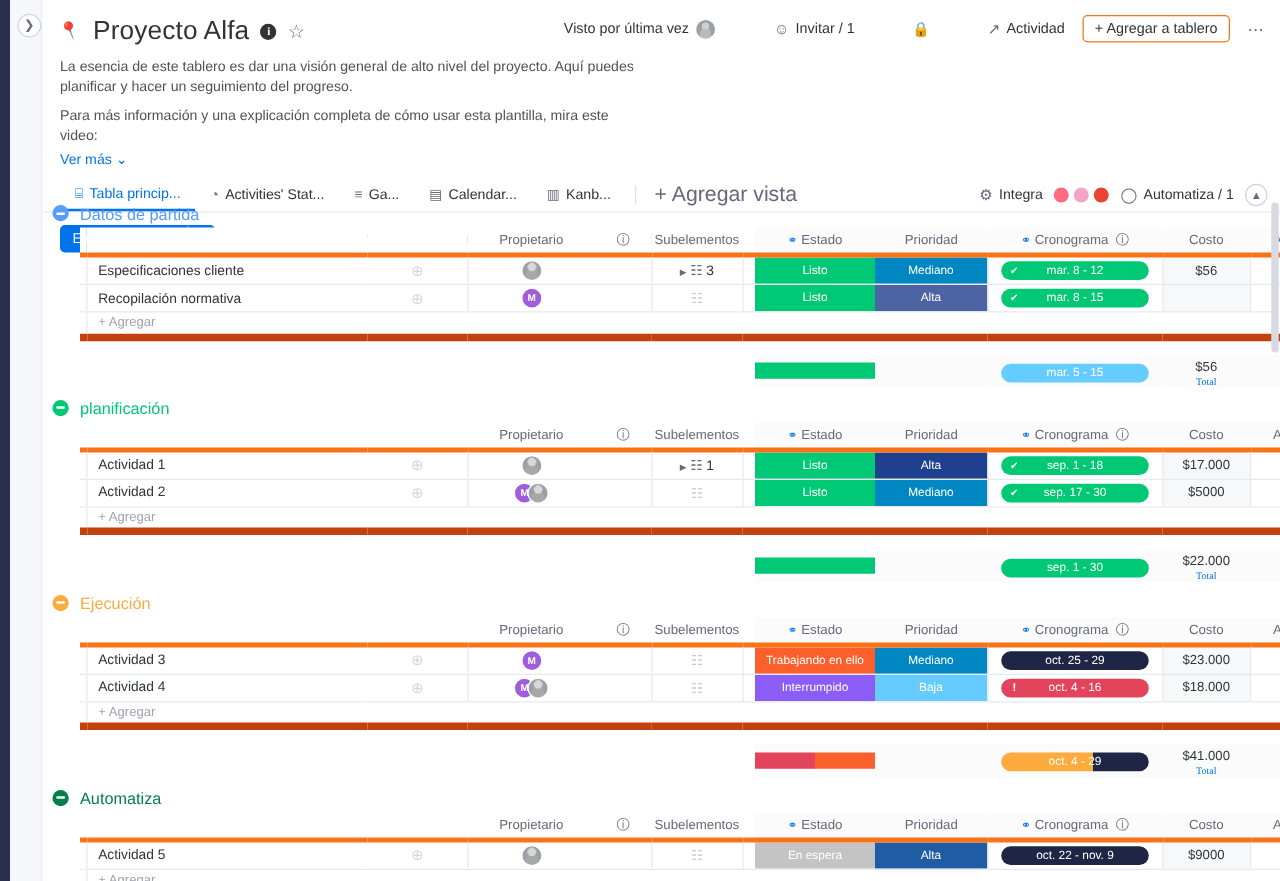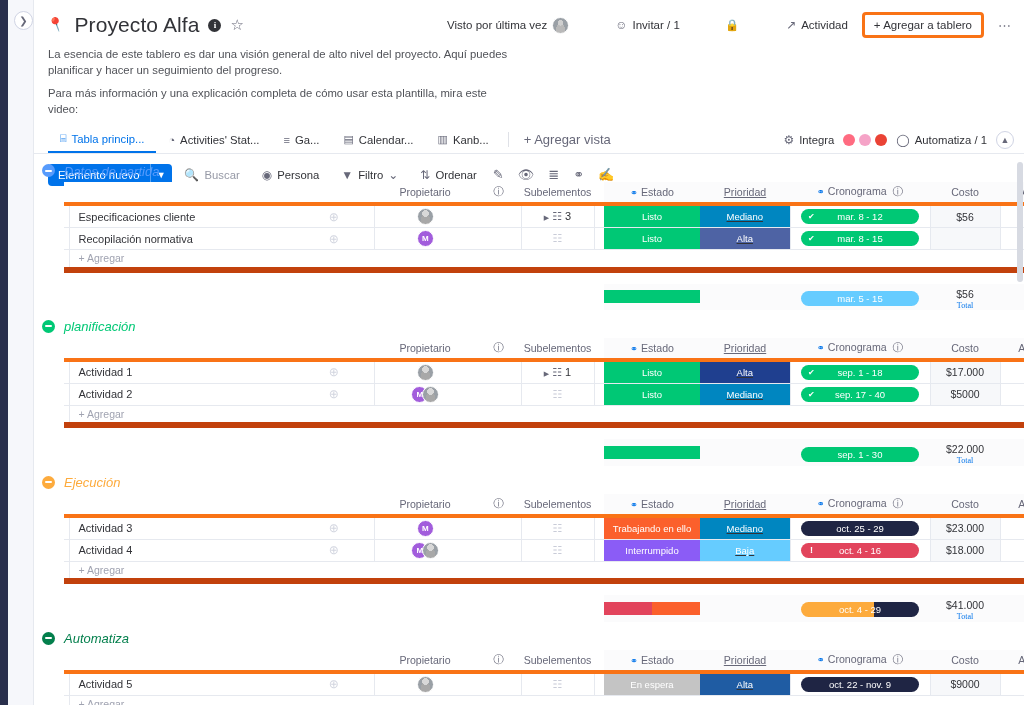--- a/index.html
+++ b/index.html
@@ -42,21 +42,21 @@
   .head-right {
     position: absolute; right: 12px; top: 12px;
     display: flex; align-items: center; gap: 14px; font-size: 11.5px; color: #323338;
   }
   .head-right .hr-item { display: flex; align-items: center; gap: 5px; cursor: pointer; white-space: nowrap; margin-left: 32px; }
   .mini-av { width: 17px; height: 17px; border-radius: 50%; background:#9aa0a6;
              background-image: radial-gradient(circle at 50% 32%, #cfcfcf 0 22%, transparent 23%),
                                radial-gradient(ellipse at 50% 100%, #b9b9b9 0 46%, transparent 47%);
              border: 1px solid #fff; }
   .btn-add-board {
-    border: 3px solid #f97316; border-radius: 4px; padding: 4px 9px;
+    border: 1px solid #f97316; border-radius: 4px; padding: 4px 9px;
     font-size: 11.5px; color: #323338; background: #fff; cursor: pointer;
   }
   .dots { color: #676879; letter-spacing: 1px; font-size: 13px; cursor: pointer; }
 
   .desc { margin-top: 6px; font-size: 11.3px; color: #505258; line-height: 1.45; max-width: 470px; }
   .see-more { margin-top: 3px; font-size: 11.3px; color: #0073ea; cursor: pointer; }
 
   
   .tabs {
     margin-top: 9px; display: flex; align-items: center; gap: 0;
@@ -64,21 +64,21 @@
     position: relative;
   }
   .tab {
     display: flex; align-items: center; gap: 5px; font-size: 11.3px; color: #323338;
     padding: 0 12px; height: 27px; cursor: pointer; white-space: nowrap;
   }
   .tab.active { border-bottom: 2px solid #0073ea; color: #0073ea; }
   .tab.active .tab-ico { color: #0073ea; }
   .tab-ico { color: #676879; font-size: 11px; display: inline-flex; }
   .tab-sep { width: 1px; height: 15px; background: #dfe1e7; margin: 0 7px; }
-  .tab-add { font-size: 13px; color: #676879; padding: 0 8px; cursor: pointer; white-space: nowrap; }
+  .tab-add { font-size: 17px; color: #676879; padding: 0 8px; cursor: pointer; white-space: nowrap; }
 
   .tabs-right {
     position: absolute; right: 10px; top: 0; height: 27px;
     display: flex; align-items: center; gap: 9px; font-size: 11.3px; color: #323338;
   }
   .tabs-right .tr-item { display: flex; align-items: center; gap: 5px; cursor: pointer; white-space: nowrap; }
   .int-icons { display: flex; align-items: center; gap: 4px; }
   .int-dot { width: 12px; height: 12px; border-radius: 50%; }
   .caret-btn {
     width: 18px; height: 18px; border-radius: 50%; border: 1px solid #d0d4e4;
@@ -99,40 +99,40 @@
     padding: 0 9px; margin-left: 4px; cursor: pointer; white-space: nowrap;
   }
   .tb-item.muted { color: #9699a6; }
   .tb-ico { color: #676879; font-size: 12px; display: inline-flex; }
   .tb-icon-only { padding: 0 7px; color: #676879; font-size: 13px; cursor: pointer; }
 
   
   .board { position: absolute; left: 0; right: 0; top: 160px; bottom: 0; overflow: hidden; }
 
   .group { margin-bottom: 6px; }
-  .grp-head { display: flex; align-items: center; height: 22px; padding-left: 30px; position: relative; font-style: italic; }
+  .grp-head { display: flex; align-items: center; height: 22px; padding-left: 30px; position: relative; }
   .grp-collapse {
     position: absolute; left: 8px; top: 4px; width: 13px; height: 13px; border-radius: 50%;
     display: flex; align-items: center; justify-content: center;
   }
   .grp-collapse::after { content: ""; width: 7px; height: 2px; background: #fff; border-radius: 1px; }
   .grp-name { font-size: 13px; font-weight: 400; cursor: pointer; }
 
   table.grid { border-collapse: collapse; table-layout: fixed; width: 994px; margin-left: 30px; }
   table.grid td, table.grid th { padding: 0; font-weight: normal; }
 
   .col-bar   { width: 5px; }
   .col-name  { width: 225px; }
   .col-chat  { width: 80px; }
   .col-owner { width: 102px; }
   .col-excl  { width: 45px; }
   .col-sub   { width: 73px; }
   .col-pad   { width: 10px; }
   .col-state { width: 96px; }
-  .col-prio  { width: 90px; text-decoration: underline; }
+  .col-prio  { width: 90px; }
   .col-chron { width: 140px; }
   .col-cost  { width: 70px; }
   .col-file  { width: 72px; }
 
   tr.hdr td { height: 22px; font-size: 10.6px; color: #676879; text-align: center;
               border-bottom: 4px solid #f97316; background: #fff; vertical-align: middle; }
   tr.hdr td.hcell-shade { background: #fbfbfc; }
   .link-ico { color: #0073ea; font-size: 9.5px; margin-right: 3px; }
 
   tr.item td { height: 21px; border-bottom: 1px solid #e6e9ef; background: #fff;
@@ -222,20 +222,23 @@
         <span class="hr-item">
           <span class="tb-ico">↗</span>
           <span>Actividad</span>
         </span>
         <span class="btn-add-board">+ Agregar a tablero</span>
         <span class="dots">⋯</span>
       </div>
 
       <div class="desc">La esencia de este tablero es dar una visión general de alto nivel del proyecto. Aquí puedes planificar y hacer un seguimiento del progreso.</div>
       <div class="desc">Para más información y una explicación completa de cómo usar esta plantilla, mira este video:</div>
+      <div class="see-more">
+        <span>Ver más</span> ⌄
+      </div>
     </div>
 
     <div class="tabs" id="tabs">
       <span class="tab active">
           <span class="tab-ico">⌸</span>
           <span>Tabla princip...</span>
         </span>
         <span class="tab">
           <span class="tab-ico">◔</span>
           <span>Activities' Stat...</span>
@@ -461,21 +464,21 @@
                 </td>
                 <td class="col-excl ctr"></td>
                 <td class="col-sub ctr bordl bordr"><span class="sub-ico">☷</span></td>
                 <td class="col-pad"></td>
                 <td class="col-state">
                   <span class="statepill" style="background:#00c875">Listo</span>
                 </td>
                 <td class="col-prio">
                   <span class="statepill" style="background:#0086c0">Mediano</span>
                 </td>
-                <td class="col-chron ctr bordl"><span class="chron" style="background:#00c875"><span class="ck">✔</span><span>sep. 17 - 40</span></span></td>
+                <td class="col-chron ctr bordl"><span class="chron" style="background:#00c875"><span class="ck">✔</span><span>sep. 17 - 30</span></span></td>
                 <td class="col-cost ctr cell-soft bordl"><span class="cost">$5000</span></td>
                 <td class="col-file ctr bordl"></td>
               </tr>
               <tr class="addrow">
                 <td class="col-bar barcell"><span class="bar light" style="background:#00c875"></span></td>
                 <td class="col-name cell-name">+ Agregar</td>
                 <td class="col-chat"></td>
                 <td class="col-owner bordl"></td>
                 <td class="col-excl"></td>
                 <td class="col-sub bordl bordr"></td>

